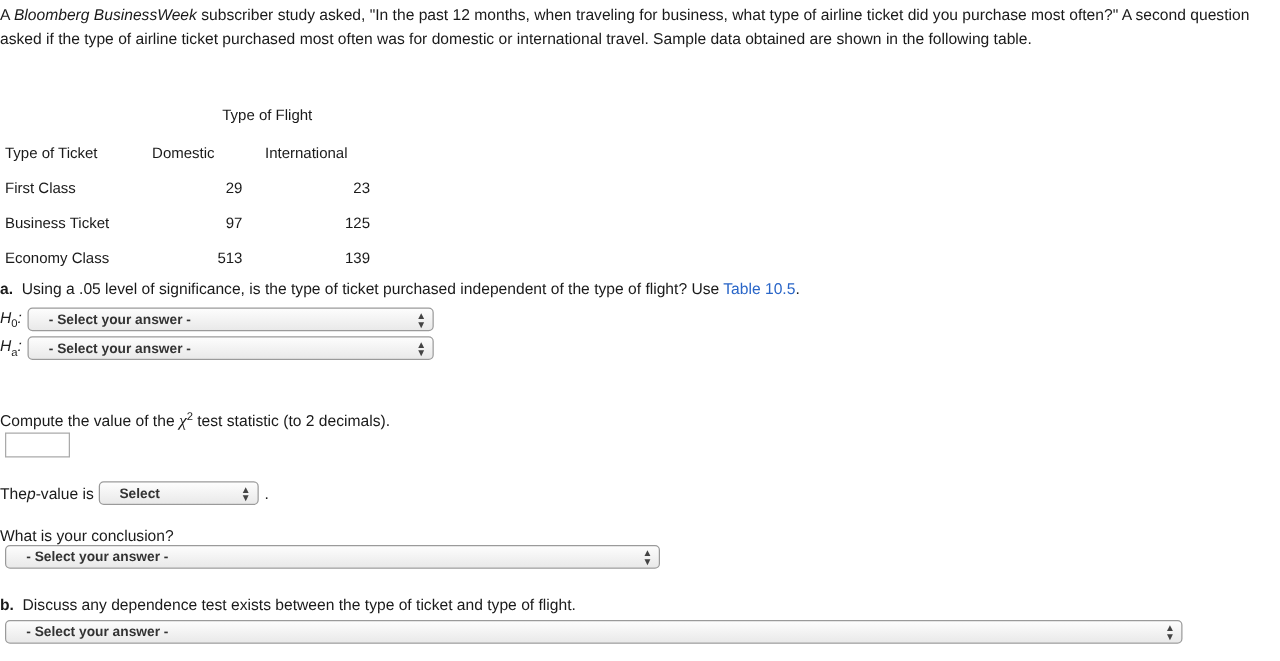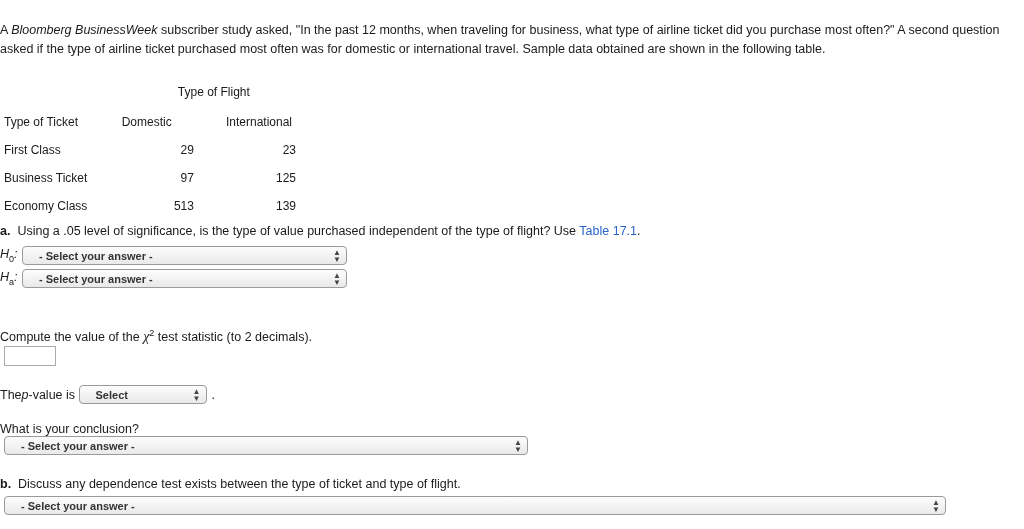--- a/index.html
+++ b/index.html
@@ -11,21 +11,21 @@
     width: 1024px;
     height: 529px;
     font-family: "Liberation Sans", sans-serif;
     font-size: 12.5px;
     color: #1a1a1a;
     position: relative;
     overflow: hidden;
   }
   .intro {
     position: absolute;
-    top: 21px;
+    top: 3px;
     left: 0px;
     width: 1024px;
     line-height: 1.5;
     font-size: 12.5px;
   }
   .intro .bw {
     font-style: italic;
   }
 
   
@@ -51,21 +51,21 @@
     padding-bottom: 9px;
   }
   table.data td.num, table.data th.num {
     text-align: right;
     padding-right: 14px;
   }
   table.data th.colhead-dom {
     text-align: left;
   }
   table.data th.colhead-int {
-    text-align: center;
+    text-align: left;
   }
   .c-label { width: 120px; }
   .c-dom { width: 95px; }
   .c-int { width: 105px; }
 
   
   .q {
     position: absolute;
     left: 0px;
     font-size: 12.5px;
@@ -190,21 +190,21 @@
       </tr>
       <tr>
         <td>Economy Class</td>
         <td class="num">513</td>
         <td class="num">139</td>
       </tr>
     </tbody>
   </table>
 </div>
 
-<div class="q qa"><b>a.</b>&nbsp; <span>Using a .05 level of significance, is the type of value purchased independent of the type of flight? Use </span><a class="link" href="#">Table 17.1</a><span>.</span></div>
+<div class="q qa"><b>a.</b>&nbsp; <span>Using a .05 level of significance, is the type of ticket purchased independent of the type of flight? Use </span><a class="link" href="#">Table 10.5</a><span>.</span></div>
 
 <div class="row-h0">
   <span class="hyp-label"><span>H</span><sub>0</sub><span>:</span></span>
   <span class="selwrap">
     <select class="sel sel-wide">
       <option>- Select your answer -</option>
     </select>
     <span class="arrows">▲<br>▼</span>
   </span>
 </div>

